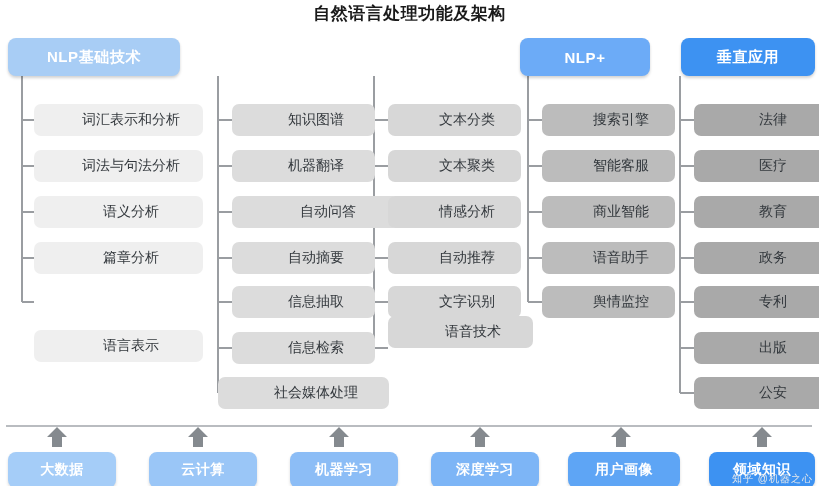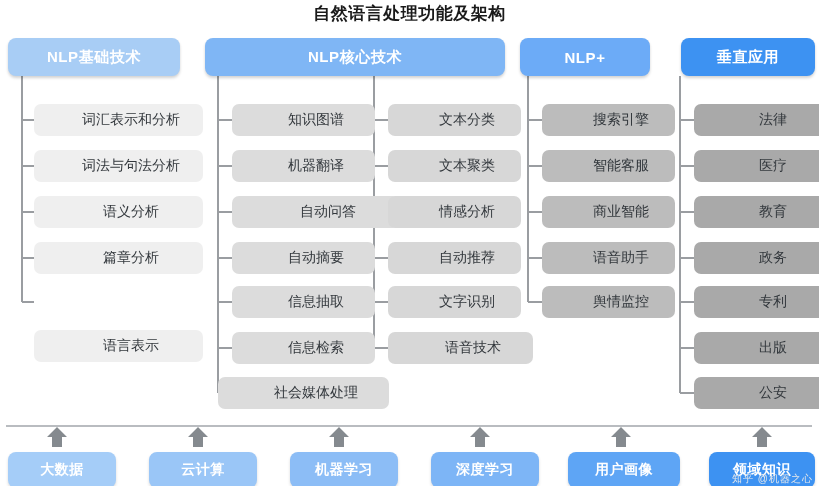--- a/index.html
+++ b/index.html
@@ -168,23 +168,20 @@
       <path d="M680,302 L694,302"></path>
       <path d="M680,348 L694,348"></path>
       <path d="M680,393 L694,393"></path>
     </g>
   </svg>
 
   <div class="hdr" id="hdr0" style="left: 8px; top: 38px; width: 172px; background: rgb(168, 205, 245);">
     <span>NLP基础技术</span>
   </div>
 
-  <div class="hdr" id="hdr1" style="left: 205px; top: 38px; width: 300px; background: rgb(127, 182, 245);">
-    <span>NLP核心技术</span>
-  </div>
 
   <div class="hdr" id="hdr2" style="left: 520px; top: 38px; width: 130px; background: rgb(108, 171, 247);">
     <span>NLP+</span>
   </div>
 
   <div class="hdr" id="hdr3" style="left: 681px; top: 38px; width: 134px; background: rgb(61, 146, 242);">
     <span>垂直应用</span>
   </div>
 
   <div class="item c1" style="left: 34px; top: 104px; width: 144px; background: rgb(239, 239, 239);">
@@ -233,21 +230,21 @@
     </div>
   <div class="item c3" style="left: 388px; top: 196px; width: 108px; background: rgb(215, 215, 215);">
     <span>情感分析</span>
     </div>
   <div class="item c3" style="left: 388px; top: 242px; width: 108px; background: rgb(215, 215, 215);">
     <span>自动推荐</span>
     </div>
   <div class="item c3" style="left: 388px; top: 286px; width: 108px; background: rgb(215, 215, 215);">
     <span>文字识别</span>
     </div>
-  <div class="item c3" style="left: 388px; top: 332px; width: 120px; background: rgb(215, 215, 215);">
+  <div class="item c3" style="left: 388px; top: 316px; width: 120px; background: rgb(215, 215, 215);">
     <span>语音技术</span>
     </div>
 
   <div class="item c4" style="left: 542px; top: 104px; width: 108px; background: rgb(188, 188, 188);">
     <span>搜索引擎</span>
     </div>
   <div class="item c4" style="left: 542px; top: 150px; width: 108px; background: rgb(188, 188, 188);">
     <span>智能客服</span>
     </div>
   <div class="item c4" style="left: 542px; top: 196px; width: 108px; background: rgb(188, 188, 188);">

